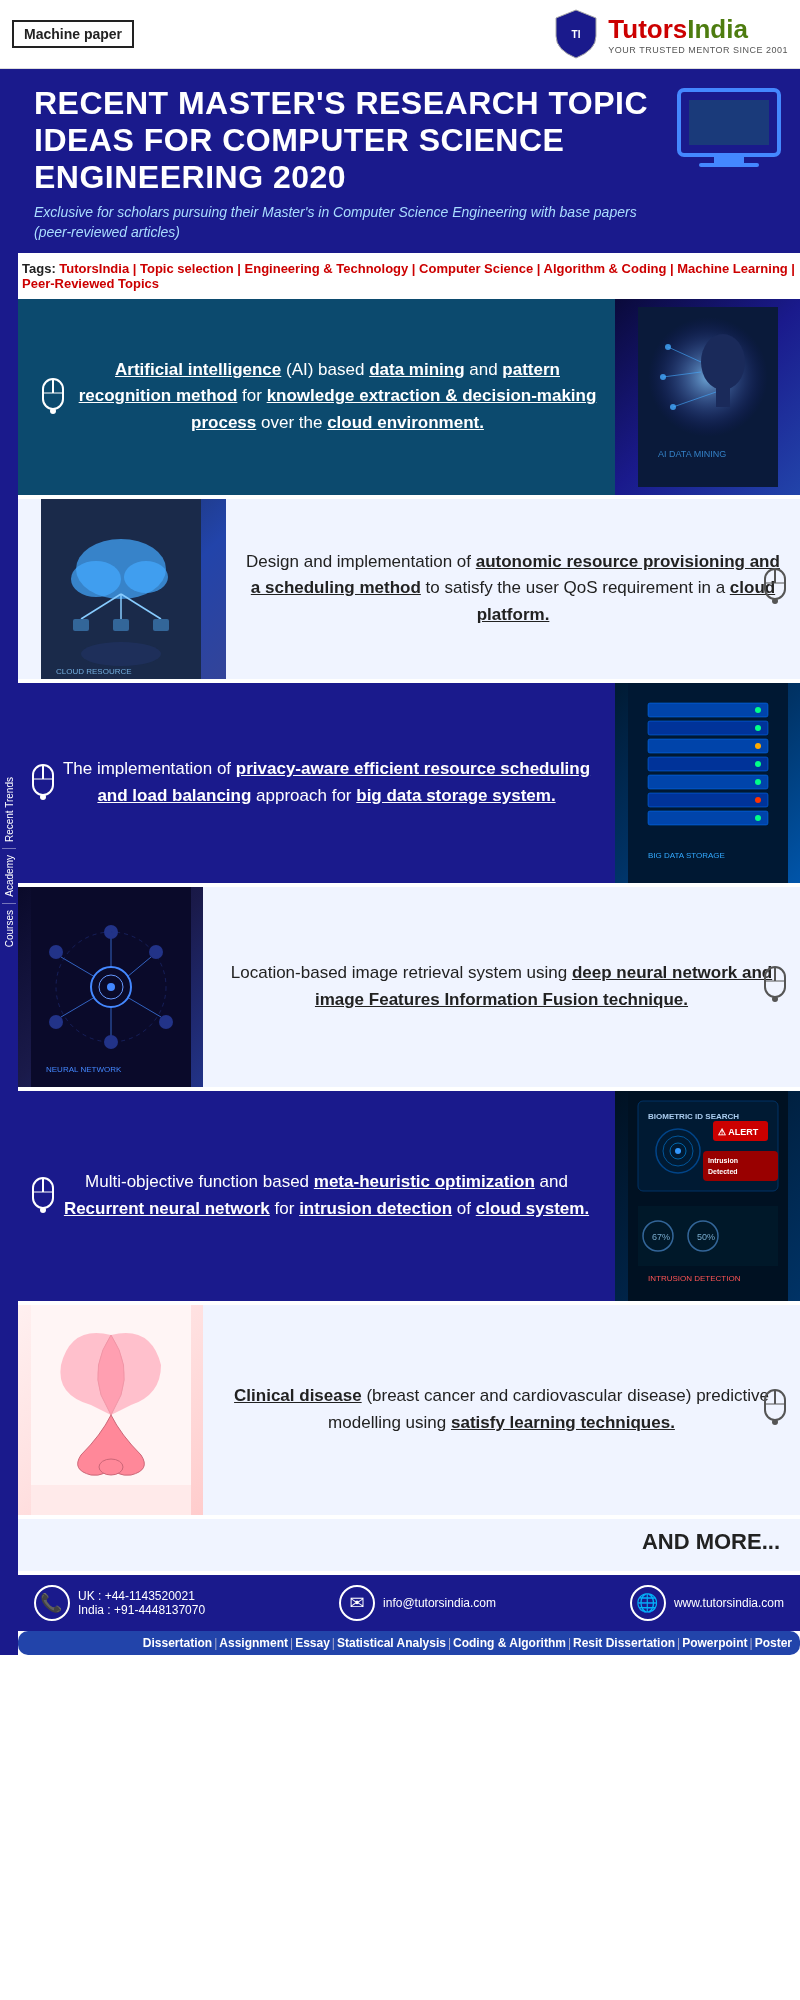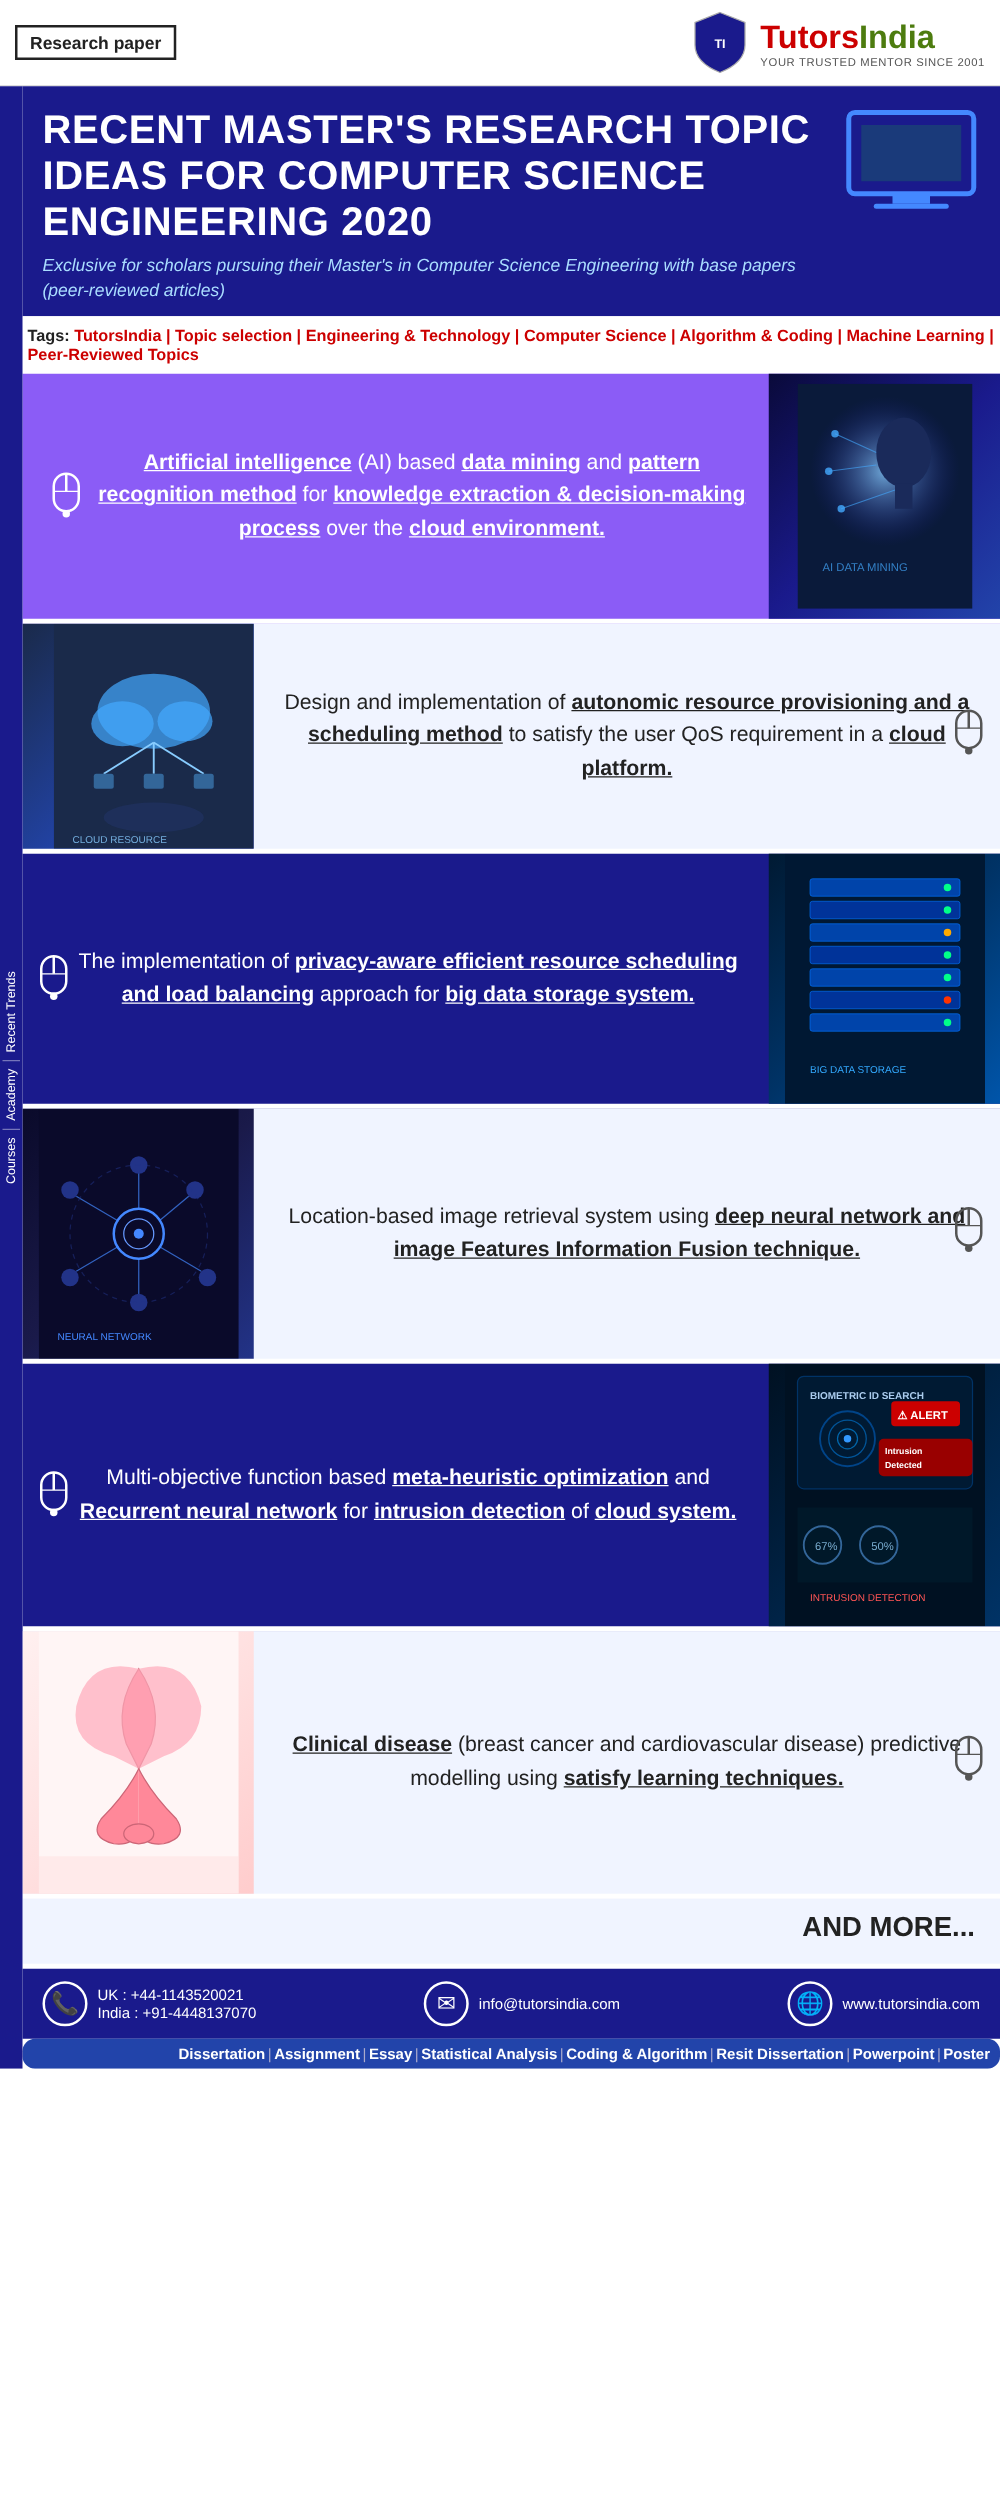--- a/index.html
+++ b/index.html
@@ -196,23 +196,24 @@
       justify-content: center;
       color: #7af;
       font-size: 48px;
     }
     .img-cloud {
       background: linear-gradient(135deg, #1a2a4a 0%, #2244aa 60%, #334499 100%);
       width: 185px;
       min-height: 180px;
       display: flex;
       align-items: center;
-      justify-content: flex-end;
+      justify-content: flex-start;
       color: #7af;
       font-size: 48px;
+      margin-left: 23px;
     }
     .img-server {
       background: linear-gradient(135deg, #001a33 0%, #003366 50%, #0055aa 100%);
       width: 185px;
       min-height: 200px;
       display: flex;
       align-items: center;
       justify-content: center;
       color: #33aaff;
       font-size: 48px;
@@ -308,21 +309,21 @@
       cursor: pointer;
     }
     .footer-link-sep {
       color: #aac;
       font-size: 12px;
     }
 
     
     .card-first {
       display: flex;
-      background: #8b5cf6;
+      background: #0c4a6e;
       border-bottom: 4px solid #fff;
       min-height: 200px;
     }
     .card-first-left {
       flex: 1;
       padding: 20px 16px 20px 20px;
       display: flex;
       align-items: center;
     }
     .card-first-right {
@@ -340,21 +341,21 @@
       font-weight: 900;
       text-decoration: underline;
     }
   </style>
 </head>
 <body>
 
 <div>
 
   <div class="header">
-    <div class="research-paper-badge">Research paper</div>
+    <div class="research-paper-badge">Machine paper</div>
     <div class="logo-area">
 
       <svg class="logo-shield" viewBox="0 0 48 52" xmlns="http://www.w3.org/2000/svg">
         <path d="M24 2 L44 10 L44 28 Q44 42 24 50 Q4 42 4 28 L4 10 Z" fill="#1a1a8c" stroke="#aaa" stroke-width="1"></path>
         <text x="24" y="30" text-anchor="middle" fill="#fff" font-size="10" font-weight="bold">TI</text>
       </svg>
       <div class="logo-text">
         <div class="logo-brand">
           <span style="color:#cc0000;">Tutors</span><span style="color:#4d7c0f;">India</span>
         </div>

